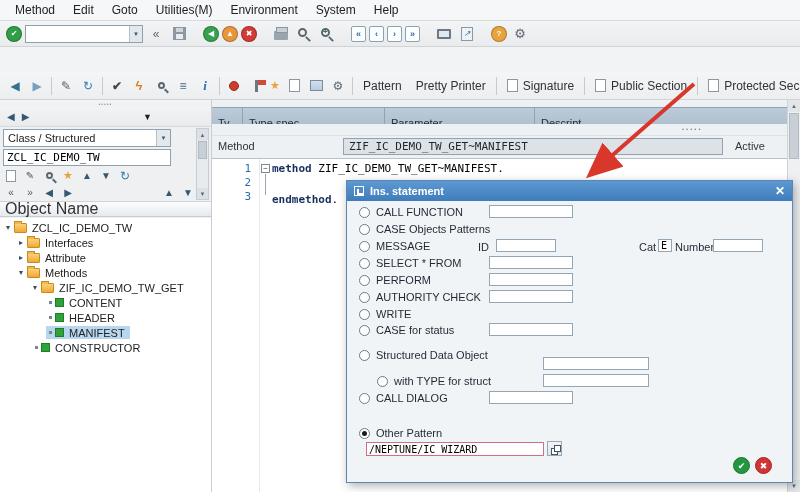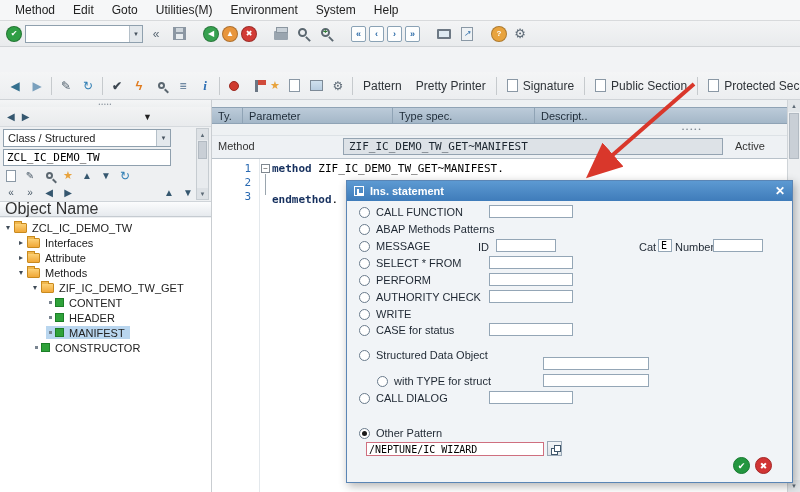--- a/index.html
+++ b/index.html
@@ -81,21 +81,21 @@
   .folder::before{content:"";position:absolute;left:-1px;top:-3px;width:6px;height:2px;background:#f0b84e;border:1px solid #c98a1e;border-bottom:0}
   .tl{padding:0 2px;white-space:nowrap}
   .leafbox{display:inline-flex;align-items:center;gap:3px;padding:0 3px;height:13px}
   .leafbox.sel{background:#b9d6ef}
   .dotb{width:3px;height:3px;background:#7a8591;flex:none}
   .gsq{width:9px;height:9px;background:#2fa23a;border:1px solid #1d7f28;flex:none}
 
   
   .main{position:absolute;left:212px;top:100px;width:575px;height:392px;background:#fff}
   .pstrip{position:absolute;left:0;top:0;right:0;height:7px;background:#eef1f3}
-  .phdr{position:absolute;left:0;top:7px;right:0;height:17px;background:linear-gradient(#bccbd9,#a4b7c8);border-top:1px solid #8fa3b5;border-bottom:1px solid #8fa3b5;display:flex;align-items:flex-start;font-size:11px;color:#1e2b38}
+  .phdr{position:absolute;left:0;top:7px;right:0;height:31px;background:linear-gradient(#bccbd9,#a4b7c8);border-top:1px solid #8fa3b5;border-bottom:1px solid #8fa3b5;display:flex;align-items:flex-start;font-size:11px;color:#1e2b38}
   .pc{height:100%;display:flex;align-items:center;padding-left:6px}
   .pc1{width:30px}.pc2{width:150px;border-left:1px solid #8fa3b5}.pc3{width:142px;border-left:1px solid #8fa3b5}.pc4{flex:1;border-left:1px solid #8fa3b5}
   .split{position:absolute;left:0;top:24px;right:0;height:12px;background:#eef1f3;border-bottom:1px solid #dde2e6}
   .sdots{position:absolute;left:470px;top:2px;font-size:6px;color:#7d8791;letter-spacing:2px}
   .mrow{position:absolute;left:0;top:36px;right:0;height:22px;background:#eef1f4;font-size:11px}
   .mlabel{position:absolute;left:6px;top:4px;color:#333}
   .mbox{position:absolute;left:131px;top:2px;width:380px;height:17px;background:#dde2e7;border:1px solid #94a3b1;font:11px "DejaVu Sans Mono",monospace;line-height:15px;padding-left:5px;color:#1c2630;white-space:nowrap;overflow:hidden}
   .mstatus{position:absolute;left:523px;top:4px;color:#333}
   .editor{position:absolute;left:0;top:58px;right:0;bottom:0;border-top:1px solid #b9c2ca;background:#fff}
   .gutter{position:absolute;left:0;top:0;width:48px;height:100%;border-right:1px solid #e3e8ec}
@@ -362,22 +362,22 @@
           <span class="tl">CONSTRUCTOR</span>
         </span>
       </div>
     </div>
   </div>
 
   <div class="main">
     <div class="pstrip"></div>
     <div class="phdr">
       <span class="pc pc1">Ty.</span>
+      <span class="pc pc3">Type spec.</span>
       <span class="pc pc2">Parameter</span>
-      <span class="pc pc3">Type spec.</span>
       <span class="pc pc4">Descript..</span>
     </div>
     <div class="split">
       <span class="sdots">•••••</span>
     </div>
     <div class="mrow">
       <span class="mlabel">Method</span>
       <span class="mbox">ZIF_IC_DEMO_TW_GET~MANIFEST</span>
       <span class="mstatus">Active</span>
     </div>
@@ -411,21 +411,21 @@
     <div class="dlg-body">
 
       <div class="opt" style="top:4px">
         <span class="rad"></span>
         <span>CALL FUNCTION</span>
       </div>
       <input class="inp" style="left: 142px; top: 4px; width: 84px;">
 
       <div class="opt" style="top:21px">
         <span class="rad"></span>
-        <span>ABAP Methods Patterns</span>
+        <span>CASE Objects Patterns</span>
       </div>
 
       <div class="opt" style="top:38px">
         <span class="rad"></span>
         <span>MESSAGE</span>
       </div>
       <span class="flabel" style="left:131px;top:40px">ID</span>
       <input class="inp" style="left: 149px; top: 38px; width: 60px;">
       <span class="flabel" style="left:292px;top:40px">Cat</span>
       <input class="inp" style="left: 311px; top: 38px; width: 14px;" value="E">

